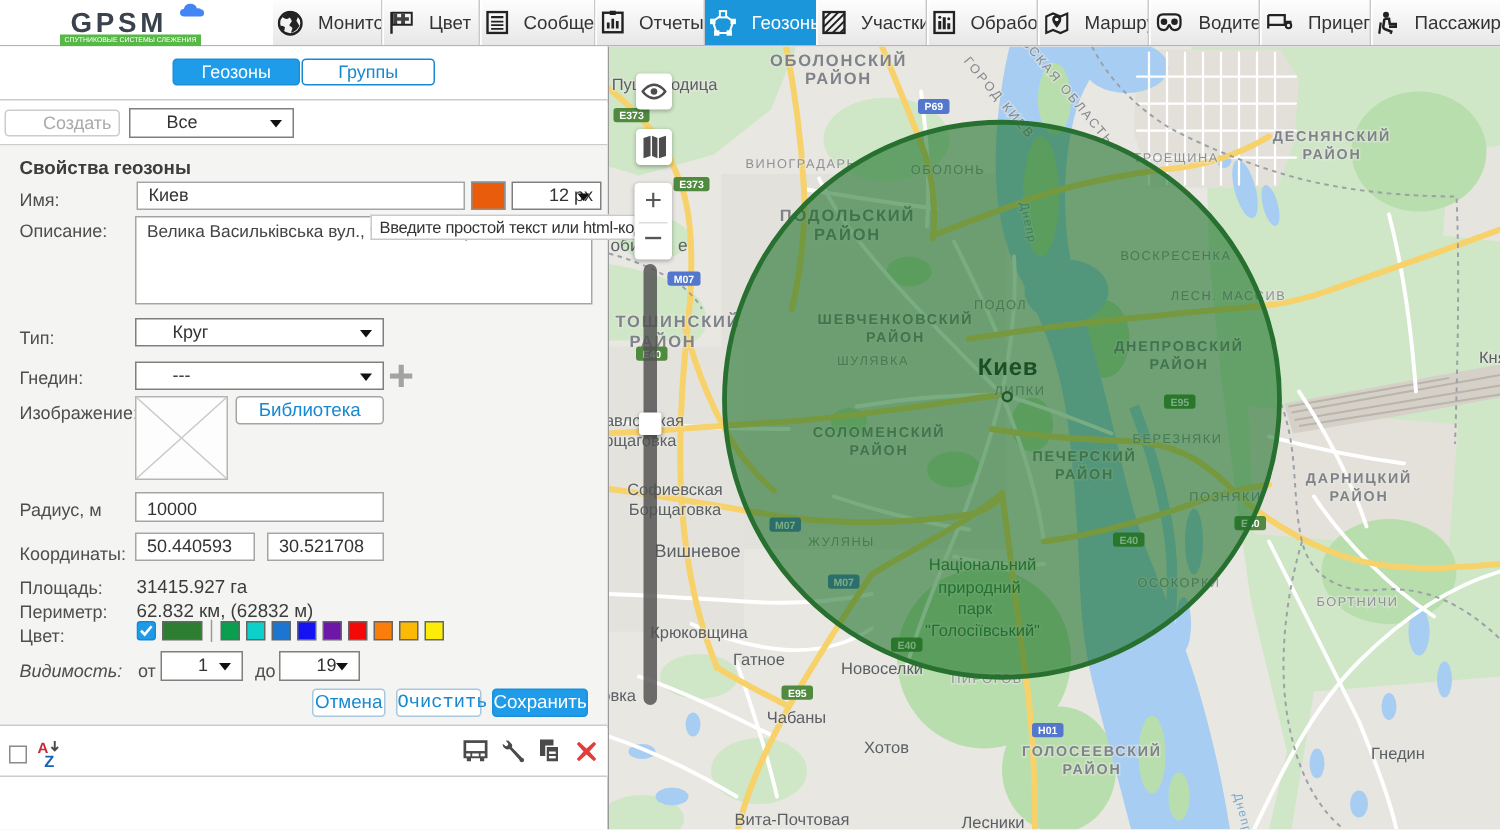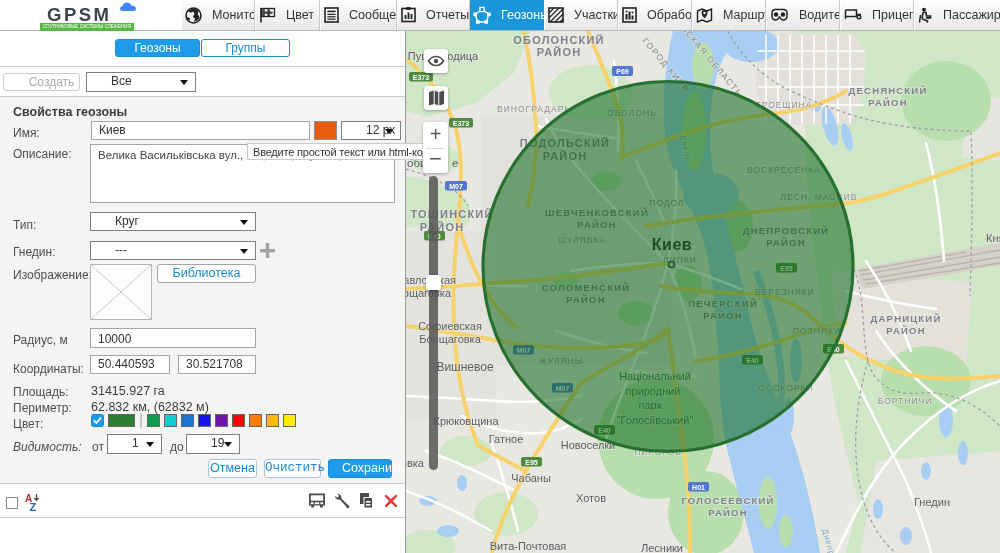--- a/index.html
+++ b/index.html
@@ -218,21 +218,21 @@
         <rect x="175.5" y="1.5" width="12" height="12" fill="#fcb906" stroke="#666"></rect>
         <rect x="192.5" y="1.5" width="12" height="12" fill="#fdec09" stroke="#666"></rect>
       </svg>
       <div class="lbl" style="top:343px;left:13px;font-style:italic;">Видимость:</div>
       <div class="lbl" style="top:343px;left:92px;">от</div>
       <div class="sel" style="left:107px;top:337px;width:55px;height:20px;">1<span class="arr"></span></div>
       <div class="lbl" style="top:343px;left:170px;">до</div>
       <div class="sel" style="left:186px;top:337px;width:54px;height:20px;">19<span class="arr"></span></div>
       <div id="btn-cancel" style="left:208px;top:362px;width:49px;">Отмена</div>
       <div id="btn-clear" style="left:264px;top:362px;width:57px;font-family:Liberation Mono, monospace;">Очистить</div>
-      <div id="btn-save" style="left:328px;top:362px;width:64px;padding-left:13px;">Сохранить</div>
+      <div id="btn-save" style="left:328px;top:362px;width:64px;">Сохранить</div>
     </div>
     <div id="botbar">
       <div style="position:absolute;left:6px;top:12px;width:12px;height:12px;border:1px solid #8a8a8a;background:#fff;"></div>
       <svg style="position:absolute;left:25px;top:8px;" width="17" height="19" viewBox="0 0 17 19">
         <text x="0" y="9" font-size="10" font-weight="bold" fill="#c22a35" font-family="Liberation Sans">A</text>
         <path d="M11.5 1 L11.5 7 M9.3 5 L11.5 7.3 L13.7 5" stroke="#4a4a4a" stroke-width="1.3" fill="none"></path>
         <text x="4.5" y="18" font-size="11" font-weight="bold" fill="#1763b8" font-family="Liberation Sans">Z</text>
       </svg>
       <svg style="position:absolute;left:308px;top:8px;" width="18" height="16" viewBox="0 0 18 16">
           <path d="M1 0.5 L17 0.5 L17 12.5 L14.8 12.5 L14.8 14.5 L12 14.5 L12 12.5 L6 12.5 L6 14.5 L3.2 14.5 L3.2 12.5 L1 12.5 Z" fill="#4a4a4a"></path>

